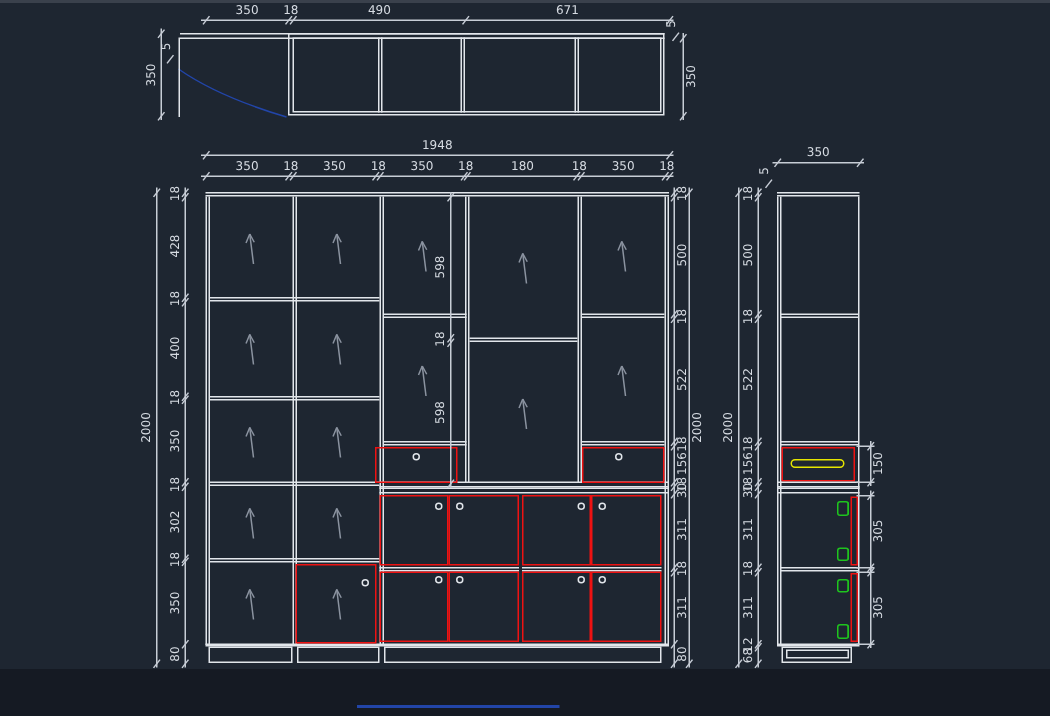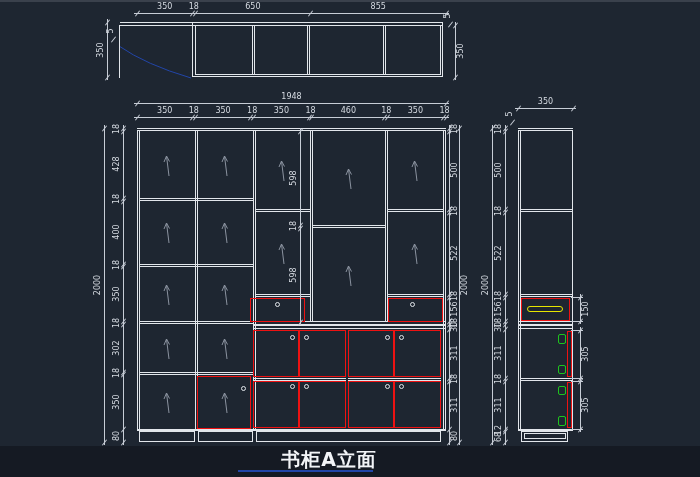--- a/index.html
+++ b/index.html
@@ -41,21 +41,20 @@
 <body>
 
 <div id="stage" style="--bg: #1e2631; --band: #151a23; --line: #e2e6eb; --dimline: #c7cdd6; --dim: #d6dbe2; --red: #ee1212; --green: #1ec41e; --yellow: #e6e600; --blue: #2245a8;">
   <div id="top-strip"></div>
   <div id="bottom-band"></div>
 
   <svg id="door-arc" width="85" height="60">
     <path d="M 4 22 Q 30.5 40.5 76 54" stroke="#2245a8" stroke-width="1" fill="none"></path>
   </svg>
 
-  <div id="drawing-title">书柜A立面</div>
   <div id="title-underline"></div>
 <div class="ln" style="left: 120px; top: 22px; width: 323px; height: 1px;"></div>
     <div class="ln" style="left: 120px; top: 24.8px; width: 323px; height: 1px;"></div>
     <div class="ln" style="left: 119px; top: 24.8px; width: 1px; height: 53px;"></div>
     <div class="box" style="left: 192px; top: 22px; width: 251px; height: 55px;"></div>
     <div class="box" style="left: 194.5px; top: 24.5px; width: 246px; height: 50px;"></div>
     <div class="dblv" style="left: 251.5px; top: 24.5px; width: 3px; height: 50px;"></div>
     <div class="dblv" style="left: 306.5px; top: 24.5px; width: 3px; height: 50px;"></div>
     <div class="dblv" style="left: 383px; top: 24.5px; width: 3px; height: 50px;"></div>
     <div class="dblh" style="left: 137px; top: 128px; width: 309px; height: 3px;"></div>
@@ -207,39 +206,39 @@
         <line x1="5.5" y1="4" x2="3" y2="10" stroke="#8b93a0" stroke-width="1"></line>
         <line x1="5.5" y1="4" x2="8.5" y2="9.5" stroke="#8b93a0" stroke-width="1"></line>
       </svg></div>
     <div class="dln" style="left: 134px; top: 13px; width: 315px; height: 1px;"></div>
     <div class="tick" style="left: 133.5px; top: 13px; width: 7px; height: 1px;"></div>
     <div class="tick" style="left: 188.962px; top: 13px; width: 7px; height: 1px;"></div>
     <div class="dim-label lh" style="left: 164.731px; top: 11px; width: auto; height: auto;">350</div>
     <div class="tick" style="left: 191.814px; top: 13px; width: 7px; height: 1px;"></div>
     <div class="dim-label lh" style="left: 193.888px; top: 11px; width: auto; height: auto;">18</div>
     <div class="tick" style="left: 307.015px; top: 13px; width: 7px; height: 1px;"></div>
-    <div class="dim-label lh" style="left: 252.915px; top: 11px; width: auto; height: auto;">650</div>
+    <div class="dim-label lh" style="left: 252.915px; top: 11px; width: auto; height: auto;">490</div>
     <div class="tick" style="left: 442.5px; top: 13px; width: 7px; height: 1px;"></div>
-    <div class="dim-label lh" style="left: 378.258px; top: 11px; width: auto; height: auto;">855</div>
+    <div class="dim-label lh" style="left: 378.258px; top: 11px; width: auto; height: auto;">671</div>
     <div class="dln" style="left: 134px; top: 117px; width: 315px; height: 1px;"></div>
     <div class="tick" style="left: 133.5px; top: 117px; width: 7px; height: 1px;"></div>
     <div class="tick" style="left: 188.962px; top: 117px; width: 7px; height: 1px;"></div>
     <div class="dim-label lh" style="left: 164.731px; top: 115px; width: auto; height: auto;">350</div>
     <div class="tick" style="left: 191.814px; top: 117px; width: 7px; height: 1px;"></div>
     <div class="dim-label lh" style="left: 193.888px; top: 115px; width: auto; height: auto;">18</div>
     <div class="tick" style="left: 247.275px; top: 117px; width: 7px; height: 1px;"></div>
     <div class="dim-label lh" style="left: 223.045px; top: 115px; width: auto; height: auto;">350</div>
     <div class="tick" style="left: 250.128px; top: 117px; width: 7px; height: 1px;"></div>
     <div class="dim-label lh" style="left: 252.202px; top: 115px; width: auto; height: auto;">18</div>
     <div class="tick" style="left: 305.589px; top: 117px; width: 7px; height: 1px;"></div>
     <div class="dim-label lh" style="left: 281.358px; top: 115px; width: auto; height: auto;">350</div>
     <div class="tick" style="left: 308.442px; top: 117px; width: 7px; height: 1px;"></div>
     <div class="dim-label lh" style="left: 310.515px; top: 115px; width: auto; height: auto;">18</div>
     <div class="tick" style="left: 381.334px; top: 117px; width: 7px; height: 1px;"></div>
-    <div class="dim-label lh" style="left: 348.388px; top: 115px; width: auto; height: auto;">460</div>
+    <div class="dim-label lh" style="left: 348.388px; top: 115px; width: auto; height: auto;">180</div>
     <div class="tick" style="left: 384.186px; top: 117px; width: 7px; height: 1px;"></div>
     <div class="dim-label lh" style="left: 386.26px; top: 115px; width: auto; height: auto;">18</div>
     <div class="tick" style="left: 439.648px; top: 117px; width: 7px; height: 1px;"></div>
     <div class="dim-label lh" style="left: 415.417px; top: 115px; width: auto; height: auto;">350</div>
     <div class="tick" style="left: 442.5px; top: 117px; width: 7px; height: 1px;"></div>
     <div class="dim-label lh" style="left: 444.574px; top: 115px; width: auto; height: auto;">18</div>
     <div class="dln" style="left: 123px; top: 125px; width: 1px; height: 320px;"></div>
     <div class="tick" style="left: 119.5px; top: 128px; width: 7px; height: 1px;"></div>
     <div class="tick" style="left: 119.5px; top: 130.826px; width: 7px; height: 1px;"></div>
     <div class="dim-label lv" style="left: 117px; top: 129.413px; width: auto; height: auto;">18</div>

